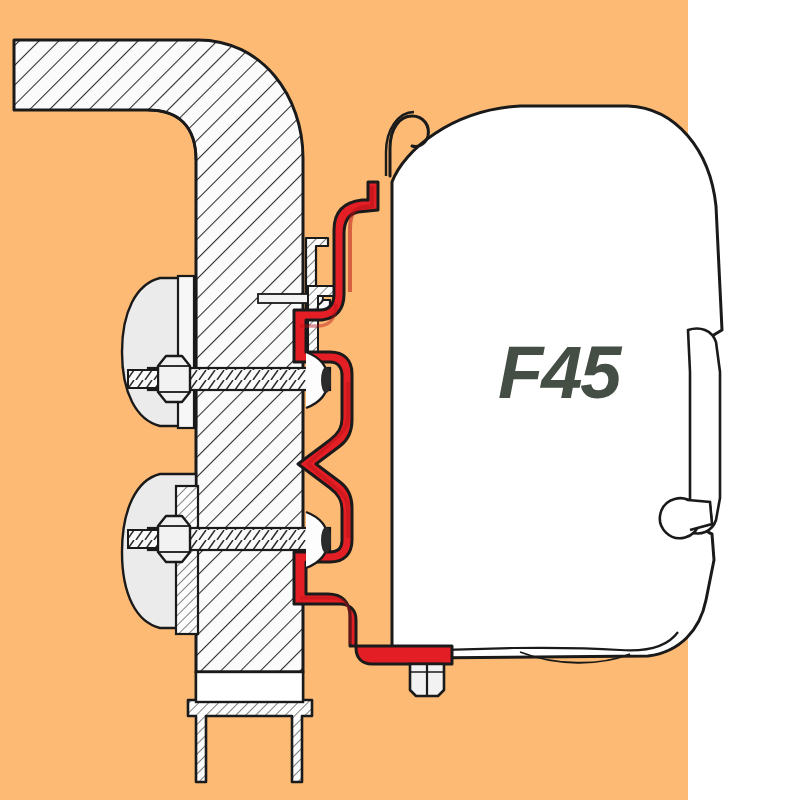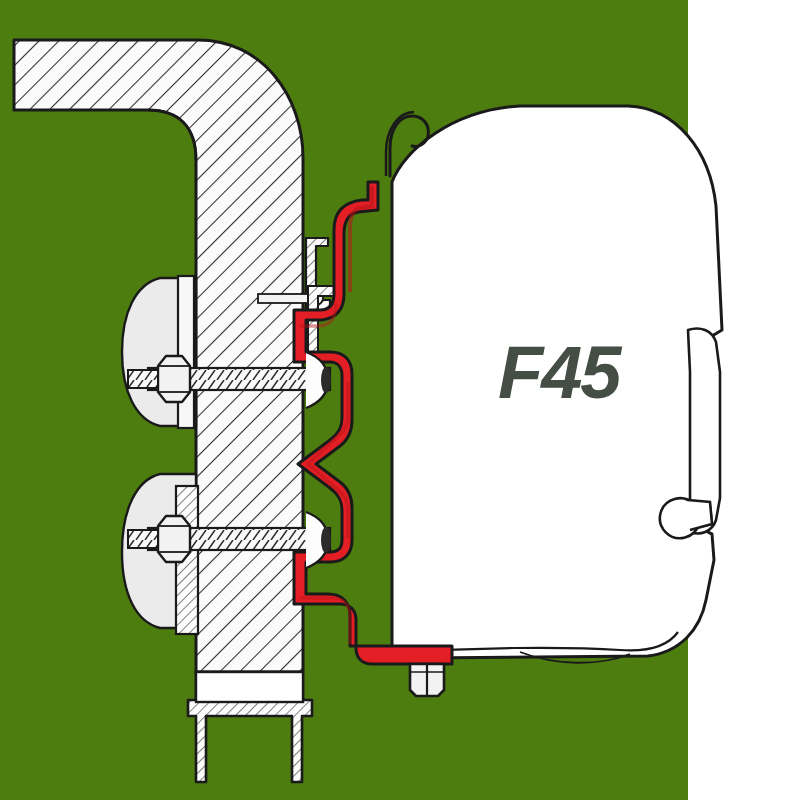--- a/index.html
+++ b/index.html
@@ -11,21 +11,21 @@
   body {
     width: 800px;
     height: 800px;
     overflow: hidden;
     font-family: "Liberation Sans", sans-serif;
   }
   #diagram-root {
     position: relative;
     width: 688px;
     height: 800px;
-    background: #4d7c0f;
+    background: #fdba74;
   }
   svg#tech-drawing {
     display: block;
     width: 800px;
     height: 800px;
   }
   .logo-text {
     font-family: "Liberation Sans", sans-serif;
     font-weight: bold;
     font-style: italic;

